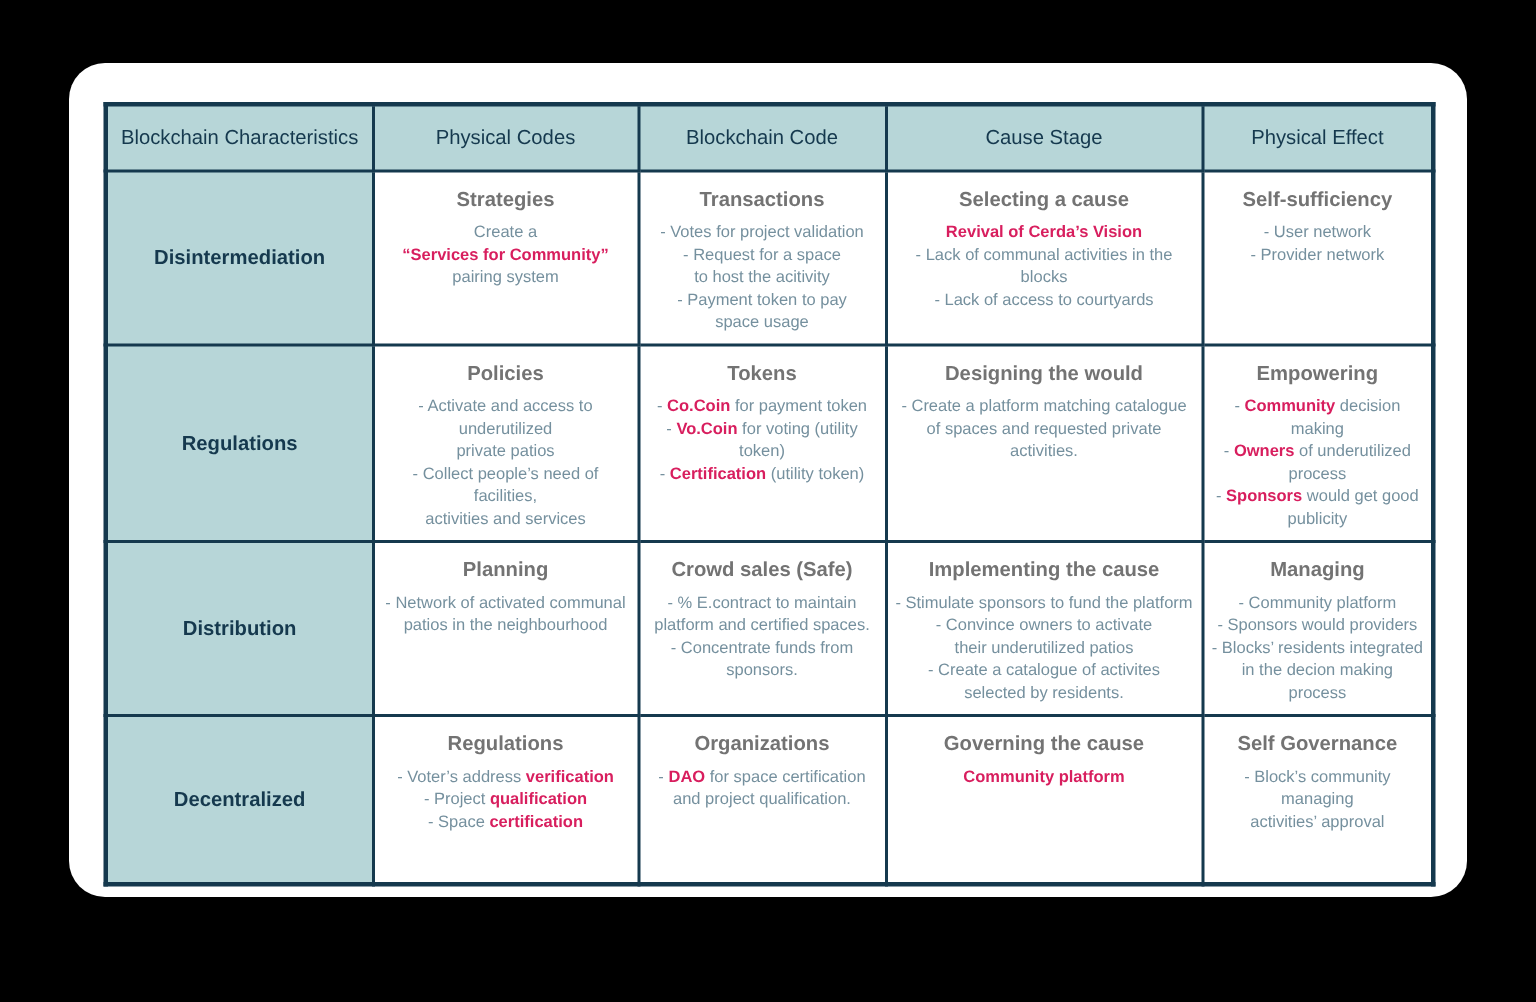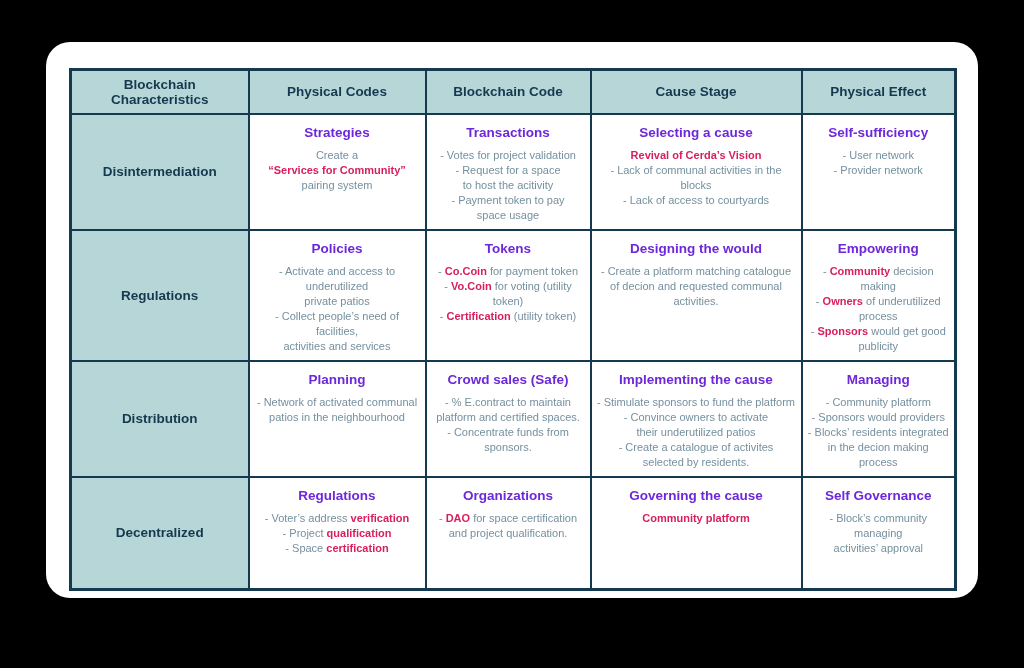--- a/index.html
+++ b/index.html
@@ -35,21 +35,21 @@
   col.c4 { width: 154px; }
   thead tr { height: 44px; }
   tbody tr.row0 { height: 110px; }
   tbody tr.row1 { height: 119px; }
   tbody tr.row2 { height: 116px; }
   tbody tr.row3 { height: 113px; }
   thead th {
     background: #b7d6d8;
     color: #15394e;
     font-size: 13.5px;
-    font-weight: bold;
+    font-weight: normal;
     text-align: center;
     vertical-align: middle;
     padding: 4px;
   }
   tbody th.row-label {
     background: #b7d6d8;
     color: #15394e;
     font-size: 13.5px;
     font-weight: bold;
     text-align: center;
@@ -57,21 +57,21 @@
     padding: 4px;
     margin-top: 37px;
   }
   tbody td {
     background: #ffffff;
     vertical-align: top;
     text-align: center;
     padding: 10px 5px 6px;
   }
   .cell-title {
-    color: #6d28d9;
+    color: #737373;
     font-size: 13.5px;
     font-weight: bold;
     margin-bottom: 8px;
   }
   .cell-line {
     color: #75909e;
     font-size: 11px;
     line-height: 15px;
   }
   .seg-red {
@@ -140,21 +140,21 @@
           </td>
           <td>
             <div class="cell-title">Tokens</div>
             <div class="cell-line"><span class="seg">- </span><span class="seg seg-red">Co.Coin</span><span class="seg"> for payment token</span></div>
             <div class="cell-line"><span class="seg">- </span><span class="seg seg-red">Vo.Coin</span><span class="seg"> for voting (utility token)</span></div>
             <div class="cell-line"><span class="seg">- </span><span class="seg seg-red">Certification</span><span class="seg"> (utility token)</span></div>
           </td>
           <td>
             <div class="cell-title">Designing the would</div>
             <div class="cell-line"><span class="seg">- Create a platform matching catalogue</span></div>
-            <div class="cell-line"><span class="seg">of decion and requested communal</span></div>
+            <div class="cell-line"><span class="seg">of spaces and requested private</span></div>
             <div class="cell-line"><span class="seg">activities.</span></div>
           </td>
           <td>
             <div class="cell-title">Empowering</div>
             <div class="cell-line"><span class="seg">- </span><span class="seg seg-red">Community</span><span class="seg"> decision making</span></div>
             <div class="cell-line"><span class="seg">- </span><span class="seg seg-red">Owners</span><span class="seg"> of underutilized</span></div>
             <div class="cell-line"><span class="seg">process</span></div>
             <div class="cell-line"><span class="seg">- </span><span class="seg seg-red">Sponsors</span><span class="seg"> would get good</span></div>
             <div class="cell-line"><span class="seg">publicity</span></div>
           </td>

